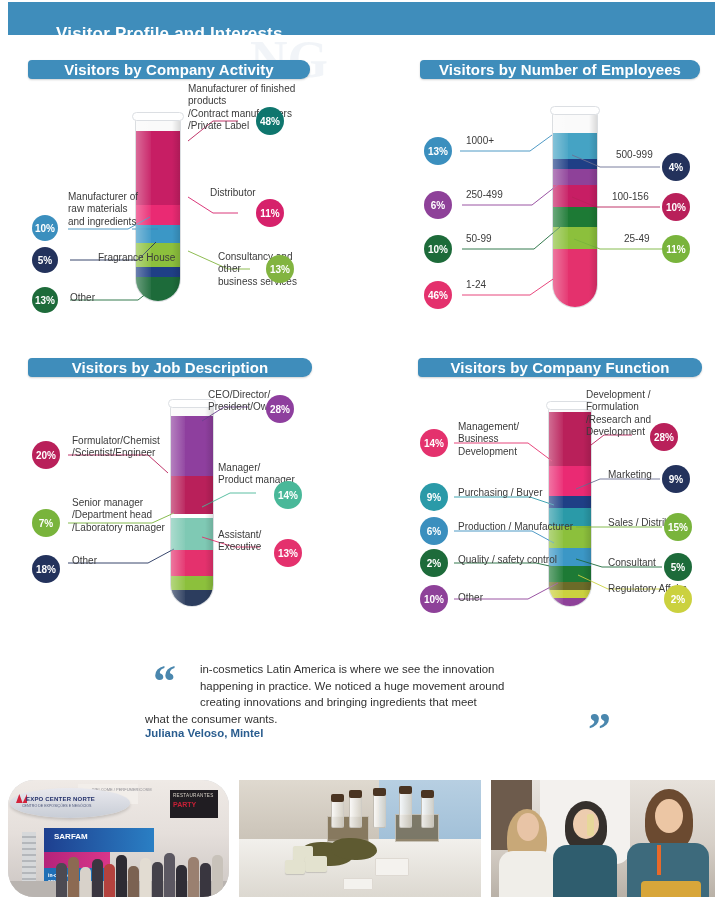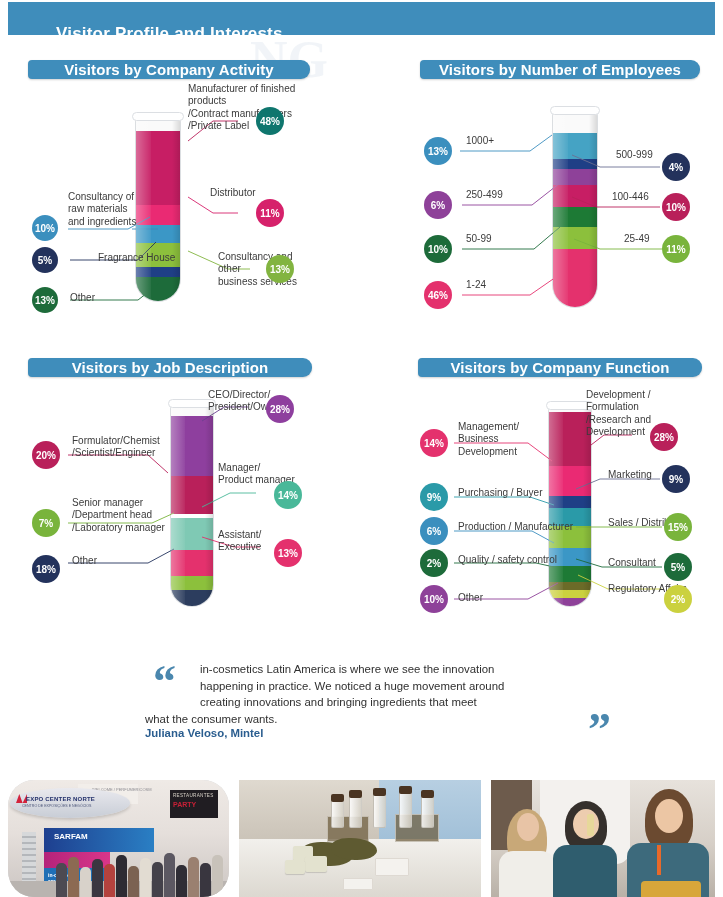--- a/index.html
+++ b/index.html
@@ -220,21 +220,21 @@
       </div>
 
       <div class="lbl r" style="left:160px; top:4px; width:118px;">Manufacturer of finished products
 /Contract manufactuers
 /Private Label</div>
       <div class="badge" style="left:228px; top:28px; width:28px; height:28px; background:#0f766e;">48%</div>
 
       <div class="lbl r" style="left:182px; top:108px; width:90px;">Distributor</div>
       <div class="badge" style="left:228px; top:120px; width:28px; height:28px; background:#d6216b;">11%</div>
 
-      <div class="lbl" style="left:40px; top:112px; width:74px;">Consultancy of
+      <div class="lbl" style="left:40px; top:112px; width:74px;">Manufacturer of
 raw materials
 and ingredients</div>
       <div class="badge" style="left:4px; top:136px; width:26px; height:26px; background:#3b8fbe;">10%</div>
 
       <div class="lbl" style="left:42px; top:173px; width:88px;margin-left:28px;">Fragrance House</div>
       <div class="badge" style="left:4px; top:168px; width:26px; height:26px; background:#23325c;">5%</div>
 
       <div class="lbl r" style="left:190px; top:172px; width:90px;">Consultancy and other
 business services</div>
       <div class="badge" style="left:238px; top:176px; width:28px; height:28px; background:#82b440;">13%</div>
@@ -274,21 +274,21 @@
 
       <div class="lbl" style="left:46px; top:56px;">1000+</div>
       <div class="badge" style="left:4px; top:58px; width:28px; height:28px; background:#3b8fbe;">13%</div>
 
       <div class="lbl r" style="left:196px; top:70px;">500-999</div>
       <div class="badge" style="left:242px; top:74px; width:28px; height:28px; background:#23325c;">4%</div>
 
       <div class="lbl" style="left:46px; top:110px;">250-499</div>
       <div class="badge" style="left:4px; top:112px; width:28px; height:28px; background:#8e4199;">6%</div>
 
-      <div class="lbl r" style="left:192px; top:112px;">100-446</div>
+      <div class="lbl r" style="left:192px; top:112px;">100-156</div>
       <div class="badge" style="left:242px; top:114px; width:28px; height:28px; background:#b9205a;">10%</div>
 
       <div class="lbl" style="left:46px; top:154px;">50-99</div>
       <div class="badge" style="left:4px; top:156px; width:28px; height:28px; background:#1d6b3a;">10%</div>
 
       <div class="lbl r" style="left:204px; top:154px;">25-49</div>
       <div class="badge" style="left:242px; top:156px; width:28px; height:28px; background:#79b43c;">11%</div>
 
       <div class="lbl" style="left:46px; top:200px;">1-24</div>
       <div class="badge" style="left:4px; top:202px; width:28px; height:28px; background:#e4316d;">46%</div>

